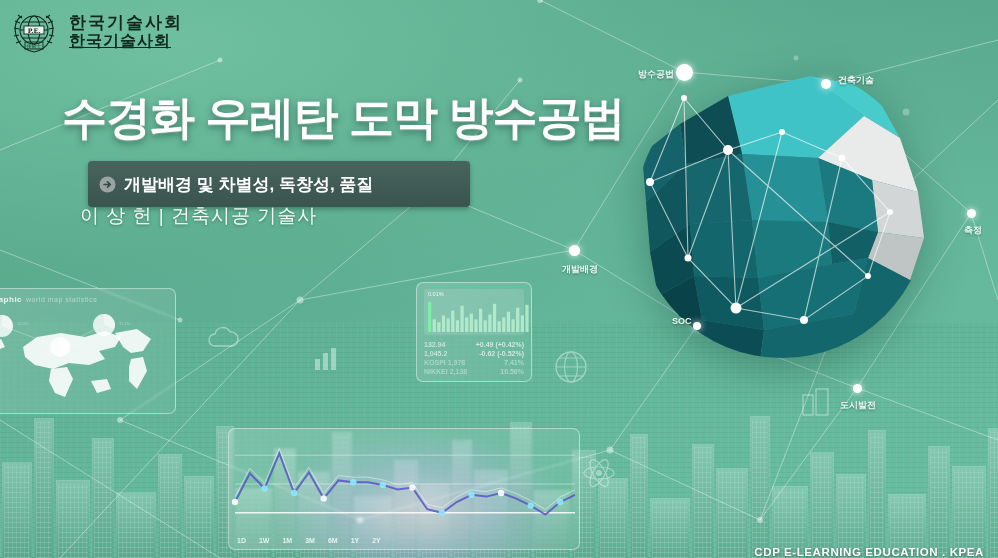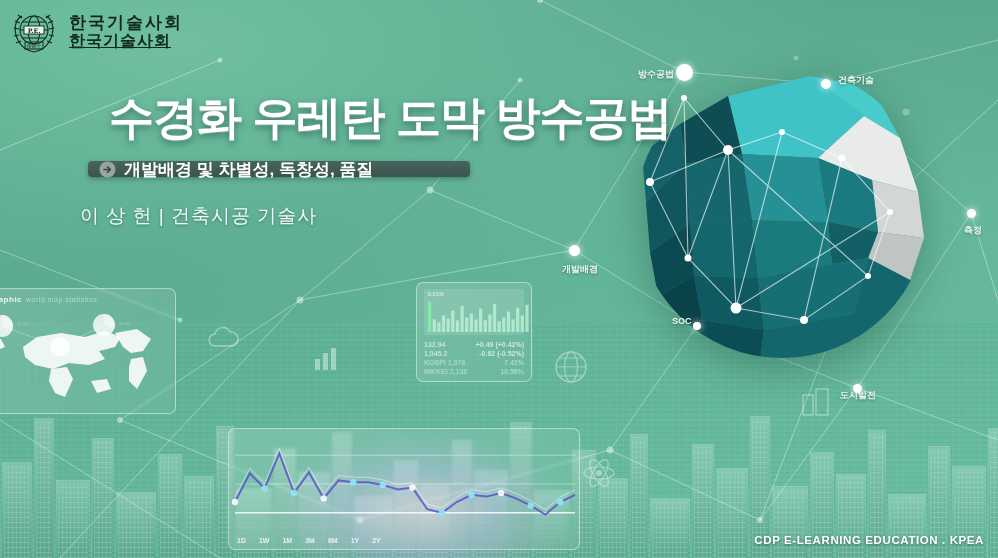--- a/index.html
+++ b/index.html
@@ -47,25 +47,24 @@
   .emblem{width:52px;height:52px;flex:0 0 52px;}
   .logo-text{line-height:1.05;}
   .logo-cn{font-family:"DejaVu Serif","Liberation Serif",serif;font-size:17px;font-weight:700;color:#12281f;letter-spacing:2px;}
   .logo-kr{font-family:"DejaVu Serif","Liberation Serif",serif;font-size:16px;font-weight:700;color:#0f2a20;letter-spacing:1px;margin-top:1px;text-decoration:underline;}
   
   .title{
     position:absolute;left:62px;top:88px;
     font-size:45px;font-weight:bold;color:#ffffff;letter-spacing:-1px;
     text-shadow:0 3px 7px rgba(20,60,48,.55), 0 1px 0 rgba(255,255,255,.35);
     white-space:nowrap;
-    margin-left:47px;
   }
   .subtitle-bar{
     position:absolute;left:88px;top:161px;
-    height:16px;width:382px;border-radius:4px;
+    height:46px;width:382px;border-radius:4px;
     background:linear-gradient(to bottom,#47645d,#3a544e);
     box-shadow:0 2px 5px rgba(12,40,32,.35);
     display:flex;align-items:center;gap:8px;padding:0 11px;
   }
   .arrow-ic{width:17px;height:17px;flex:0 0 17px;}
   .subtitle-txt{font-size:17px;font-weight:bold;color:#ffffff;white-space:nowrap;}
   .author{
     position:absolute;left:80px;top:203px;
     font-size:19px;color:#f2fbf7;font-weight:400;letter-spacing:1px;
     text-shadow:0 1px 3px rgba(20,60,48,.45);white-space:nowrap;
@@ -87,21 +86,21 @@
   .bar-panel{left:416px;top:282px;width:116px;height:100px;}
   .ticker{position:absolute;font-size:7px;font-weight:bold;color:rgba(255,255,255,.78);white-space:nowrap;}
   
   .line-panel{left:228px;top:428px;width:352px;height:122px;}
   .range{position:absolute;bottom:5px;left:8px;display:flex;gap:13px;}
   .range span{font-size:7px;font-weight:bold;color:rgba(255,255,255,.80);}
   
   .mini-ic{position:absolute;opacity:.42;}
   
   .footer{
-    position:absolute;right:14px;bottom:12px;
+    position:absolute;right:14px;bottom:0;
     font-size:11.5px;font-weight:bold;color:#ffffff;letter-spacing:.6px;
     text-shadow:0 1px 3px rgba(18,58,46,.6);white-space:nowrap;padding-left:45px;
   }
 </style>
 </head>
 <body>
 
 <div class="slide">
 
   <div class="city">
@@ -249,21 +248,21 @@
       <div class="nlabel" style="left: 638px; top: 68px;">방수공법</div>
       <div class="ndot" style="left: 675.5px; top: 63.5px; width: 17px; height: 17px;"></div>
       <div class="nlabel" style="left: 838px; top: 74px;">건축기술</div>
       <div class="ndot" style="left: 821px; top: 79px; width: 10px; height: 10px;"></div>
       <div class="nlabel" style="left: 964px; top: 224px;">측정</div>
       <div class="ndot" style="left: 966.5px; top: 208.5px; width: 9px; height: 9px;"></div>
       <div class="nlabel" style="left: 562px; top: 263px;">개발배경</div>
       <div class="ndot" style="left: 568.5px; top: 244.5px; width: 11px; height: 11px;"></div>
       <div class="nlabel" style="left: 672px; top: 316px;">SOC</div>
       <div class="ndot" style="left: 693px; top: 322px; width: 8px; height: 8px;"></div>
-      <div class="nlabel" style="left: 840px; top: 389px;">도시발전</div>
+      <div class="nlabel" style="left: 840px; top: 399px;">도시발전</div>
       <div class="ndot" style="left: 852.5px; top: 383.5px; width: 9px; height: 9px;"></div>
     </div>
 
   <div class="panel map-panel">
     <div class="panel-cap">
       <span>Infographic</span><small>world map statistics</small>
     </div>
     <svg width="212" height="126" viewBox="0 0 212 126">
       <g fill="#ffffff" fill-opacity=".88">
 

